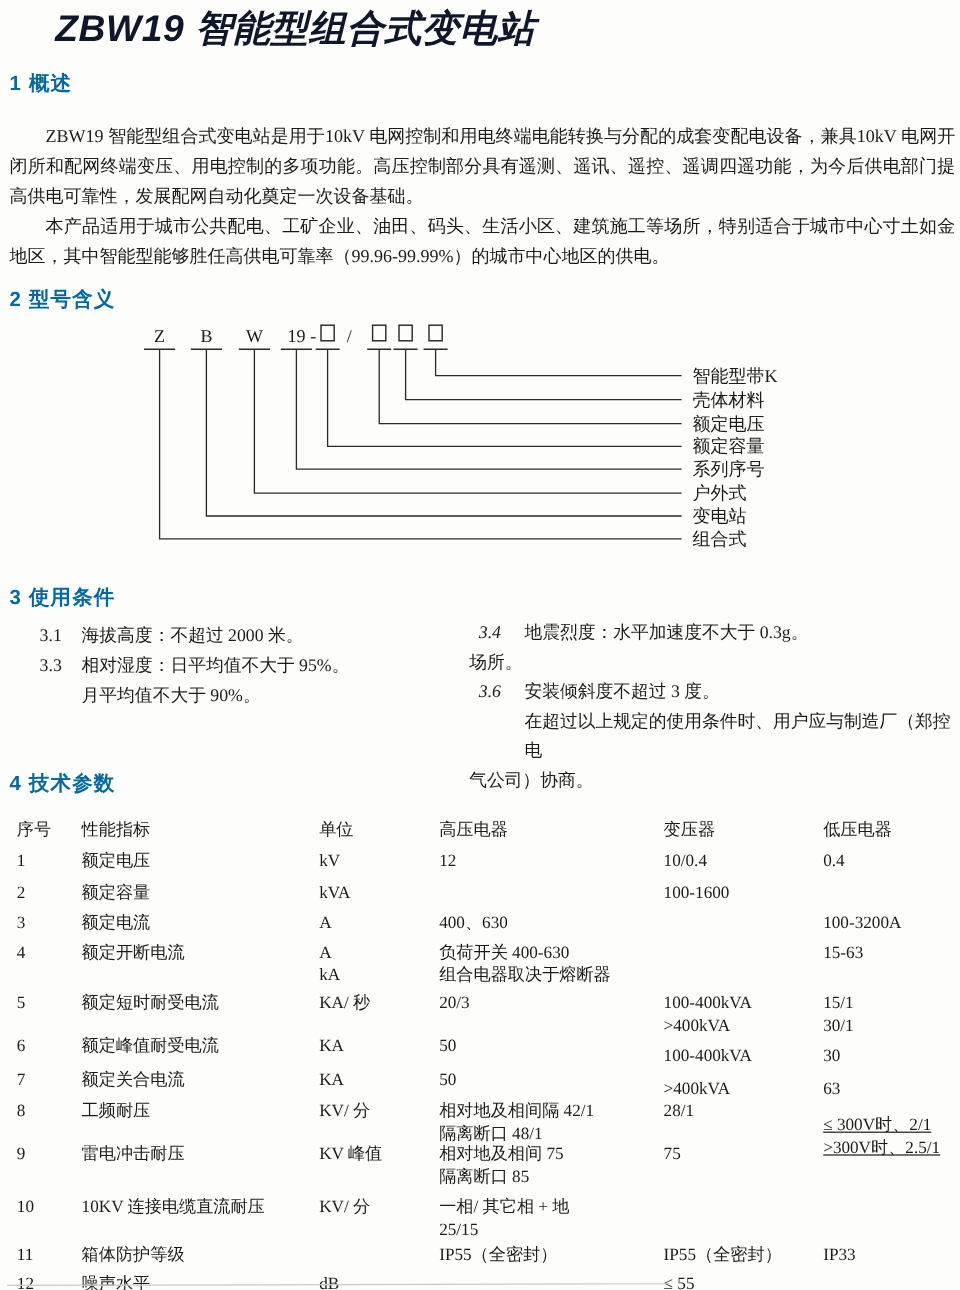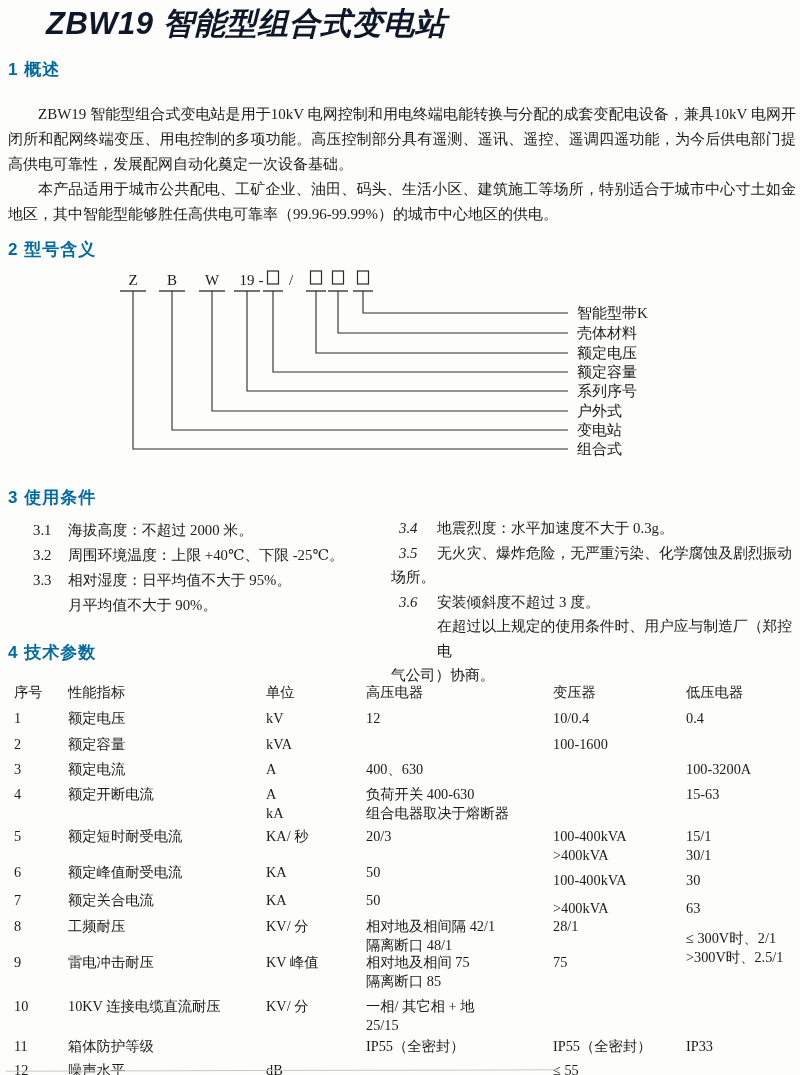--- a/index.html
+++ b/index.html
@@ -37,21 +37,21 @@
   .cond-line.rindent{padding-left:46px;}
   .tech-table{
     left:8px;top:680px;width:790px;display:grid;
     grid-template-columns:60px 198px 100px 187px 133px 112px;
     grid-template-rows:26px 26px 25px 25px 42px 36px 28px 26px 36px 44px 40px 24px 24px;
     font-size:14.3px;
   }
   .tcell{white-space:pre-line;line-height:19px;padding-top:3px;}
   .tcell.c0{padding-left:6px;}
   .tcell.pad-top{padding-top:11px;}
-  .tcell.lv-shift{margin-top:12px;}
+  .tcell.lv-shift{margin-top:12px;text-decoration:underline;}
   .scan-line{left:6px;top:1070px;width:552px;height:1px;background:#c9c9c6;transform:rotate(-.15deg);}
 </style>
 </head>
 <body>
 
 <div class="abs title">ZBW19 智能型组合式变电站</div>
 
 <div class="abs sec-h" id="sec1-h">1 概述</div>
 
 <div class="abs paras">
@@ -95,28 +95,26 @@
       <path d="M 172 33 V 172 H 568" fill="none" stroke="#2a2a2a" stroke-width="1.1"></path>
       <text x="577" y="177" font-size="15" font-family="'Liberation Serif','DejaVu Serif',serif" fill="#1b1b1b">变电站</text>
       <path d="M 133 33 V 191 H 568" fill="none" stroke="#2a2a2a" stroke-width="1.1"></path>
       <text x="577" y="196" font-size="15" font-family="'Liberation Serif','DejaVu Serif',serif" fill="#1b1b1b">组合式</text>
     </svg></div>
 
 <div class="abs sec-h" id="sec3-h">3 使用条件</div>
 
 <div class="abs cond" id="cond-left">
   <div class="cond-line"><span class="lnum">3.1</span><span>海拔高度：不超过 2000 米。</span></div>
-  <div class="cond-line"><span class="lnum">3.2</span><span>周围环境温度：上限 +40℃、下限 -25℃。</span></div>
   <div class="cond-line"><span class="lnum">3.3</span><span>相对湿度：日平均值不大于 95%。</span></div>
   <div class="cond-line lcont"><span>月平均值不大于 90%。</span></div>
 </div>
 
 <div class="abs cond" id="cond-right">
   <div class="cond-line"><span class="rnum">3.4</span><span>地震烈度：水平加速度不大于 0.3g。</span></div>
-  <div class="cond-line"><span class="rnum">3.5</span><span>无火灾、爆炸危险，无严重污染、化学腐蚀及剧烈振动</span></div>
   <div class="cond-line"><span>场所。</span></div>
   <div class="cond-line"><span class="rnum">3.6</span><span>安装倾斜度不超过 3 度。</span></div>
   <div class="cond-line rindent"><span>在超过以上规定的使用条件时、用户应与制造厂（郑控电</span></div>
   <div class="cond-line"><span>气公司）协商。</span></div>
 </div>
 
 <div class="abs sec-h" id="sec4-h">4 技术参数</div>
 
 <div class="abs tech-table" id="tech-table">
     <div class="tcell c0">序号</div>

